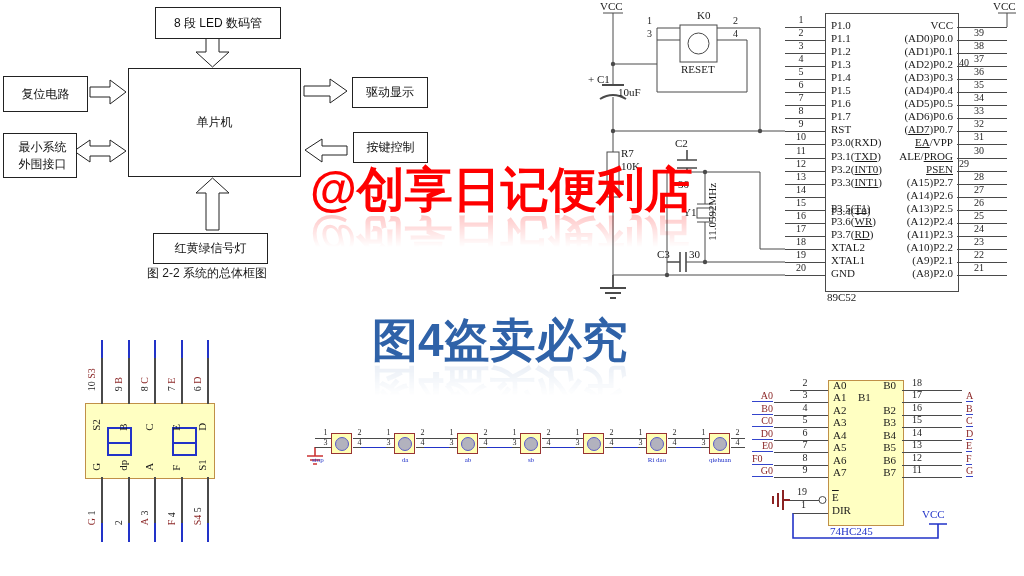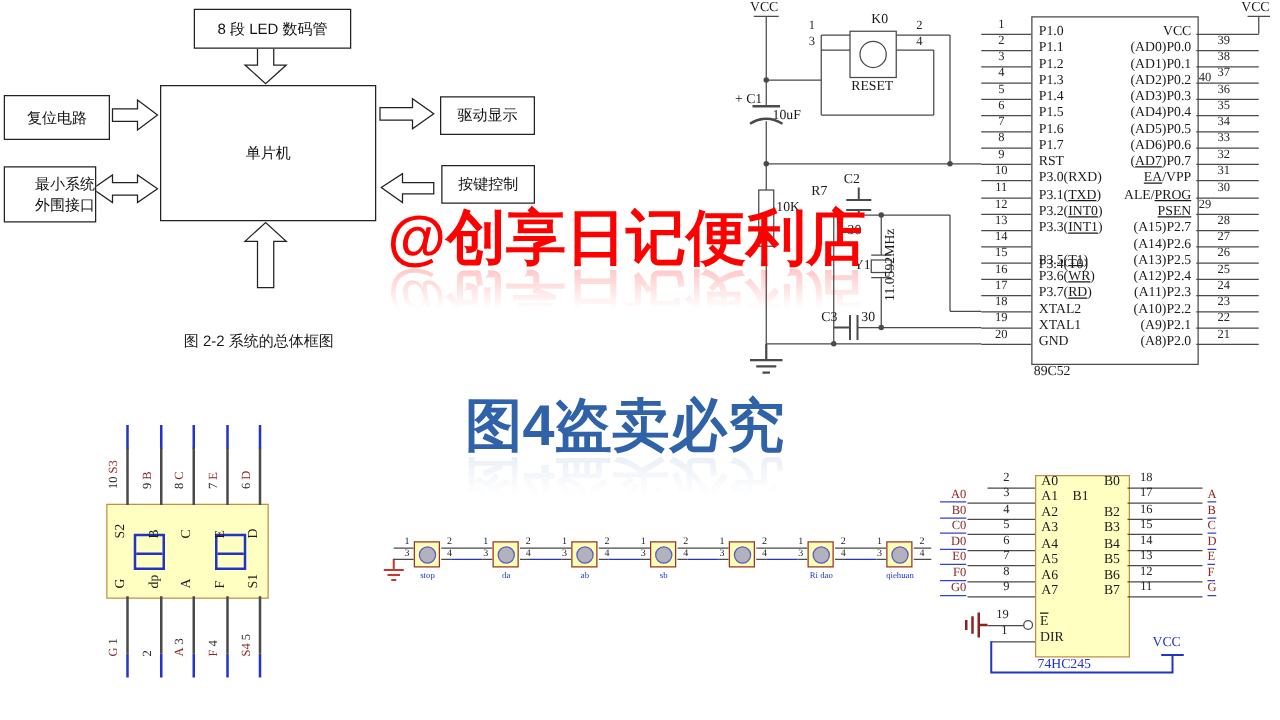--- a/index.html
+++ b/index.html
@@ -94,42 +94,45 @@
     </div>
   <div class="bbox" style="left:128px;top:68px;width:171px;height:107px;">
       <span>单片机</span>
     </div>
   <div class="bbox" style="left:3px;top:76px;width:83px;height:34px;">
       <span>复位电路</span>
     </div>
   <div class="bbox" style="left:352px;top:77px;width:74px;height:29px;">
       <span>驱动显示</span>
     </div>
-  <div class="bbox" style="left:3px;top:133px;width:67px;height:43px;flex-direction:column;align-items:flex-end;padding-left:5px;">
+  <div class="bbox" style="left:3px;top:133px;width:67px;height:43px;flex-direction:column;align-items:center;padding-left:5px;">
     <span>最小系统</span>
     <span>外围接口</span>
   </div>
   <div class="bbox" style="left:353px;top:132px;width:73px;height:29px;">
       <span>按键控制</span>
+    </div>
+  <div class="bbox" style="left:153px;top:233px;width:113px;height:29px;">
+      <span>红黄绿信号灯</span>
     </div>
   <div class="txt cjk" style="left:147px;top:267px;font-size:12px;">图 2-2 系统的总体框图</div>
 
   <div class="chip" style="left:825px;top:13px;width:132px;height:277px;"></div>
   <div class="txt" style="left:827px;top:292px;">89C52</div>
   <div class="txt" style="left:600px;top:1px;">VCC</div>
   <div class="txt" style="left:993px;top:1px;">VCC</div>
   <div class="txt" style="left:697px;top:10px;">K0</div>
   <div class="txt num" style="left:647px;top:16px;">1</div>
   <div class="txt num" style="left:647px;top:29px;">3</div>
   <div class="txt num" style="left:733px;top:16px;">2</div>
   <div class="txt num" style="left:733px;top:29px;">4</div>
   <div class="txt" style="left:681px;top:64px;">RESET</div>
   <div class="txt" style="left:588px;top:74px;">+ C1</div>
   <div class="txt" style="left:618px;top:87px;">10uF</div>
-  <div class="txt" style="left:621px;top:148px;padding-left:28px;">R7</div>
+  <div class="txt" style="left:621px;top:148px;">R7</div>
   <div class="txt" style="left:621px;top:161px;">10K</div>
   <div class="txt" style="left:675px;top:138px;">C2</div>
   <div class="txt" style="left:678px;top:179px;">30</div>
   <div class="txt" style="left:683px;top:207px;">Y1</div>
   <div class="txt rot" style="left:668px;top:190px;width:90px;">11.0592MHz</div>
   <div class="txt" style="left:657px;top:249px;">C3</div>
   <div class="txt" style="left:689px;top:249px;">30</div>
 
   <div class="ychip" style="left:85px;top:403px;width:128px;height:74px;"></div>
   <div class="seg" style="left:107px;top:427px;width:21px;height:25px;">
@@ -313,21 +316,21 @@
     <div class="txt rot num" style="left: 174px; top: 496px; width: 48px;"><span class="net" style="border: 0px;">S4</span> 5</div>
     <div class="txt rot" style="left: 190px; top: 452px; width: 26px;">S1</div>
     <div class="w" style="left: 315px; top: 438px; width: 16px; height: 1px;"></div>
     <div class="w" style="left: 315px; top: 447px; width: 16px; height: 1px;"></div>
     <div class="btn" style="left: 331px; top: 433px; width: 19px; height: 19px;"></div>
     <div class="btncirc" style="left: 335px; top: 436.5px; width: 12px; height: 12px;"></div>
     <div class="txt tiny num" style="left: 321px; top: 429px; width: 9px; text-align: center;">1</div>
     <div class="txt tiny num" style="left: 321px; top: 438.5px; width: 9px; text-align: center;">3</div>
     <div class="txt tiny num" style="left: 355px; top: 429px; width: 9px; text-align: center;">2</div>
     <div class="txt tiny num" style="left: 355px; top: 438.5px; width: 9px; text-align: center;">4</div>
-    <div class="txt tiny blue" style="left: 312px; top: 457px; width: 60px; text-align: center; font-size: 7px;">stop</div>
+    <div class="txt tiny blue" style="left: 312px; top: 457px; width: 60px; font-size: 7px;">stop</div>
     <div class="w" style="left: 353px; top: 438px; width: 41px; height: 1px;"></div>
     <div class="w" style="left: 353px; top: 447px; width: 8px; height: 1px;"></div>
     <div class="w" style="left: 386px; top: 447px; width: 8px; height: 1px;"></div>
     <div class="wb" style="left: 361px; top: 447px; width: 25px; height: 1px;"></div>
     <div class="btn" style="left: 394px; top: 433px; width: 19px; height: 19px;"></div>
     <div class="btncirc" style="left: 398px; top: 436.5px; width: 12px; height: 12px;"></div>
     <div class="txt tiny num" style="left: 384px; top: 429px; width: 9px; text-align: center;">1</div>
     <div class="txt tiny num" style="left: 384px; top: 438.5px; width: 9px; text-align: center;">3</div>
     <div class="txt tiny num" style="left: 418px; top: 429px; width: 9px; text-align: center;">2</div>
     <div class="txt tiny num" style="left: 418px; top: 438.5px; width: 9px; text-align: center;">4</div>
@@ -430,21 +433,21 @@
     <div class="w" style="left: 774px; top: 452px; width: 54px; height: 1px;"></div>
     <div class="txt num" style="left: 792px; top: 440px; width: 26px; text-align: center;">7</div>
     <div class="txt net num" style="left: 752px; top: 441px; width: 21px; text-align: right;">E0</div>
     <div class="txt " style="left: 833px; top: 442px;">A5</div>
     <div class="txt " style="left: 858px; top: 442px; width: 38px; text-align: right;">B5</div>
     <div class="w" style="left: 902px; top: 452px; width: 60px; height: 1px;"></div>
     <div class="txt num" style="left: 904px; top: 440px; width: 26px; text-align: center;">13</div>
     <div class="txt net num" style="left: 966px; top: 441px;">E</div>
     <div class="w" style="left: 774px; top: 465px; width: 54px; height: 1px;"></div>
     <div class="txt num" style="left: 792px; top: 453px; width: 26px; text-align: center;">8</div>
-    <div class="txt net num" style="left: 752px; top: 454px; width: 21px; text-align: right;">F0</div>
+    <div class="txt net num" style="left: 752px; top: 454px; width: 21px; ">F0</div>
     <div class="txt " style="left: 833px; top: 455px;">A6</div>
     <div class="txt " style="left: 858px; top: 455px; width: 38px; text-align: right;">B6</div>
     <div class="w" style="left: 902px; top: 465px; width: 60px; height: 1px;"></div>
     <div class="txt num" style="left: 904px; top: 453px; width: 26px; text-align: center;">12</div>
     <div class="txt net num" style="left: 966px; top: 454px;">F</div>
     <div class="w" style="left: 774px; top: 477px; width: 54px; height: 1px;"></div>
     <div class="txt num" style="left: 792px; top: 465px; width: 26px; text-align: center;">9</div>
     <div class="txt net num" style="left: 752px; top: 466px; width: 21px; text-align: right;">G0</div>
     <div class="txt " style="left: 833px; top: 467px;">A7</div>
     <div class="txt " style="left: 858px; top: 467px; width: 38px; text-align: right;">B7</div>

